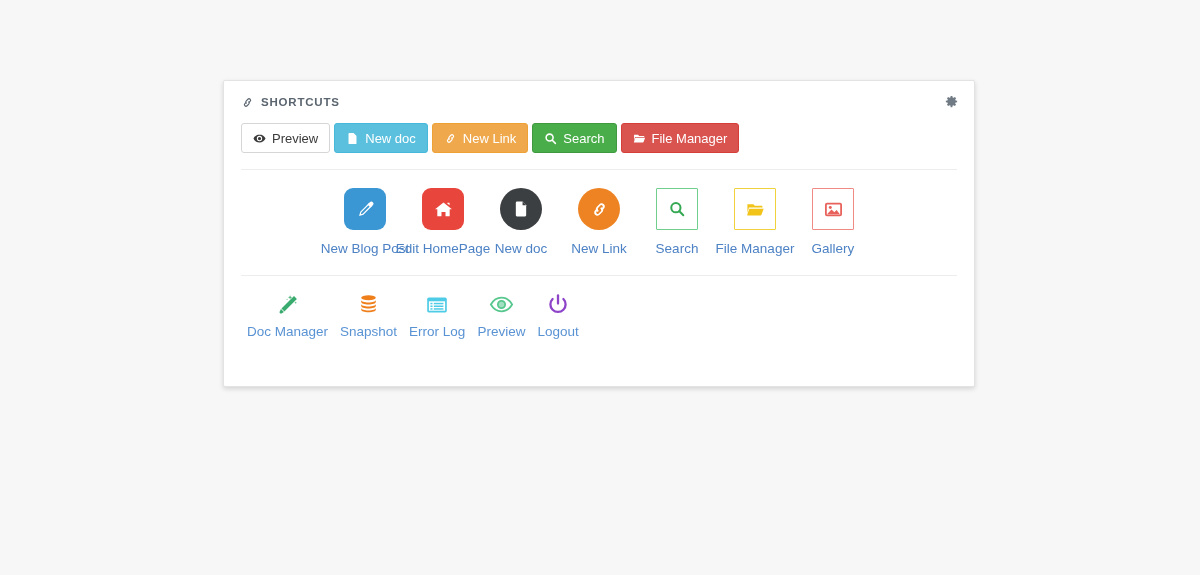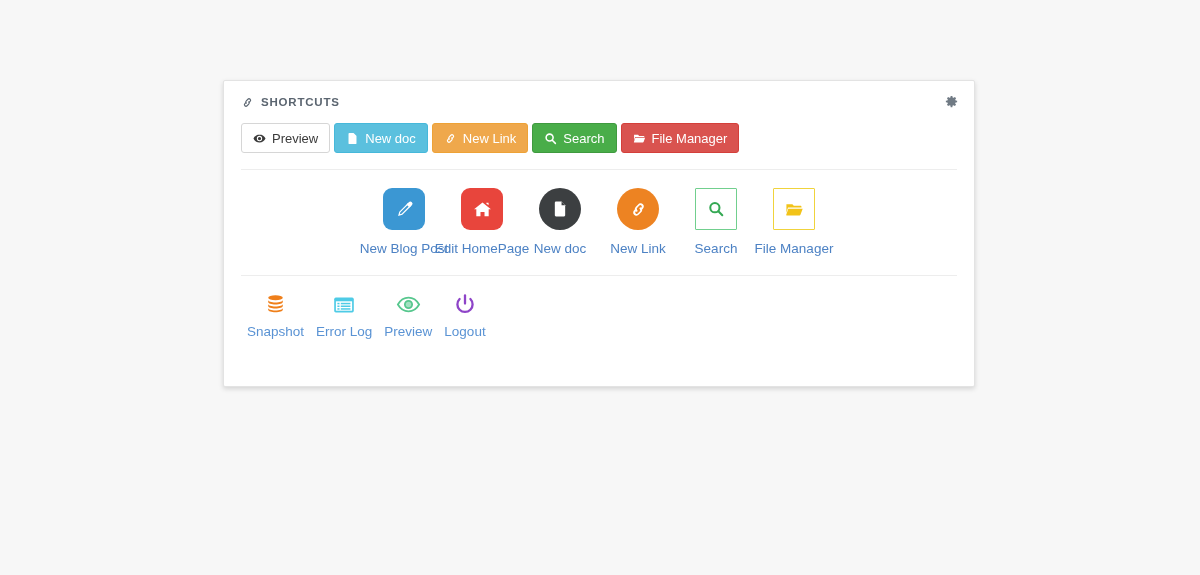--- a/index.html
+++ b/index.html
@@ -332,27 +332,51 @@
           <span>
             <svg viewBox="0 0 16 16" width="19" height="19" fill="currentColor">
               <path d="M1.2 3.5h5l1.2 1.4H13c.5 0 .9.4.9.9v.5H2.5L1.2 10.9z"></path>
               <path d="M2.8 7.3h12.1l-1.9 5.1a.9.9 0 0 1-.85.6H1.5a.5.5 0 0 1-.47-.67z"></path>
             </svg>
           </span>
         </div>
         <div class="tile-label">File Manager</div>
       </div>
 
+      <div class="tile">
+        <div class="tile-badge outline" style="border-color:#ef8a85;color:#e8615a;">
+          <span>
+            <svg viewBox="0 0 16 16" width="19" height="19" fill="none">
+              <rect x="1.6" y="3.0" width="12.8" height="10.0" rx="0.9" stroke="currentColor" stroke-width="1.5"></rect>
+              <circle cx="5.3" cy="6.3" r="1.25" fill="currentColor"></circle>
+              <path d="M2.6 12.0 L6.3 8.0 L8.7 10.3 L10.6 8.4 L13.4 12.0 Z" fill="currentColor"></path>
+            </svg>
+          </span>
+        </div>
+        <div class="tile-label">Gallery</div>
+      </div>
 
     </div>
 
     <div class="divider" style="margin-top:19px;"></div>
 
     <div class="mini-row">
 
+      <div class="mini">
+        <div class="mini-glyph" style="color:#3aab6e;">
+          <svg viewBox="0 0 24 24" width="24" height="24" fill="currentColor">
+            <path d="M18.0 3.1 L20.9 6.0 L8.4 18.5 L5.5 15.6 Z"></path>
+            <path d="M5.0 16.1 L7.9 19.0 L5.6 20.4 a1.4 1.4 0 0 1-1.9-1.9 Z"></path>
+            <path d="M14.1 2.2 l.65 1.5 1.5.65 -1.5.65 -.65 1.5 -.65-1.5 -1.5-.65 1.5-.65z" opacity="0.85"></path>
+            <circle cx="19.6" cy="9.6" r="0.85" opacity="0.7"></circle>
+            <circle cx="11.1" cy="6.4" r="0.6" opacity="0.6"></circle>
+          </svg>
+        </div>
+        <div class="mini-label">Doc Manager</div>
+      </div>
 
 
 
       <div class="mini">
         <div class="mini-glyph" style="color:#ef7f1a;">
           <svg viewBox="0 0 24 24" width="23" height="23" fill="currentColor">
             <ellipse cx="12" cy="5.0" rx="7.6" ry="2.6"></ellipse>
             <path d="M4.4 7.4 v2.0 c0 1.45 3.4 2.6 7.6 2.6 s7.6-1.15 7.6-2.6 V7.4 c0 1.45-3.4 2.6-7.6 2.6 S4.4 8.85 4.4 7.4z"></path>
             <path d="M4.4 11.5 v2.0 c0 1.45 3.4 2.6 7.6 2.6 s7.6-1.15 7.6-2.6 v-2.0 c0 1.45-3.4 2.6-7.6 2.6 s-7.6-1.15-7.6-2.6z"></path>
             <path d="M4.4 15.6 v2.0 c0 1.45 3.4 2.6 7.6 2.6 s7.6-1.15 7.6-2.6 v-2.0 c0 1.45-3.4 2.6-7.6 2.6 s-7.6-1.15-7.6-2.6z"></path>

